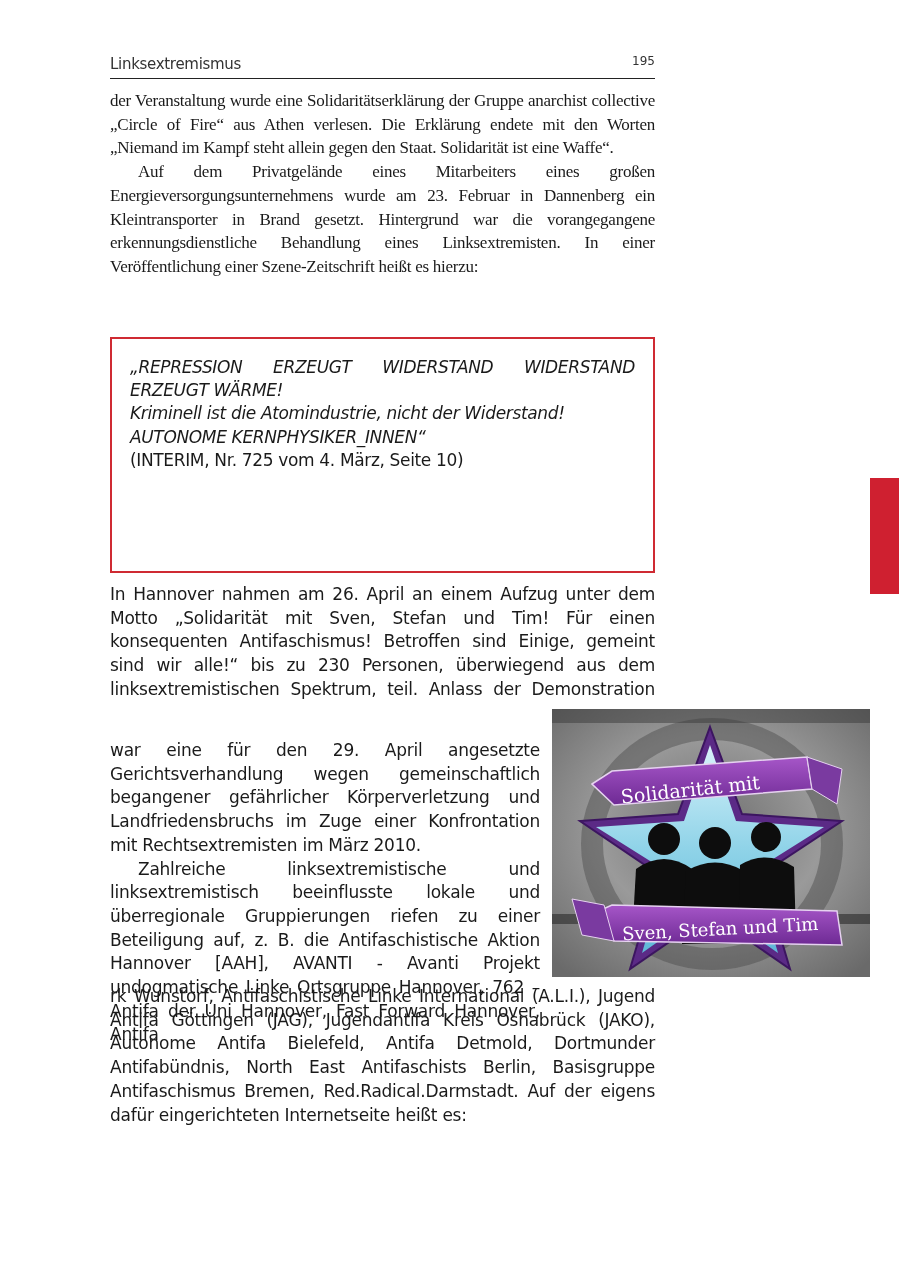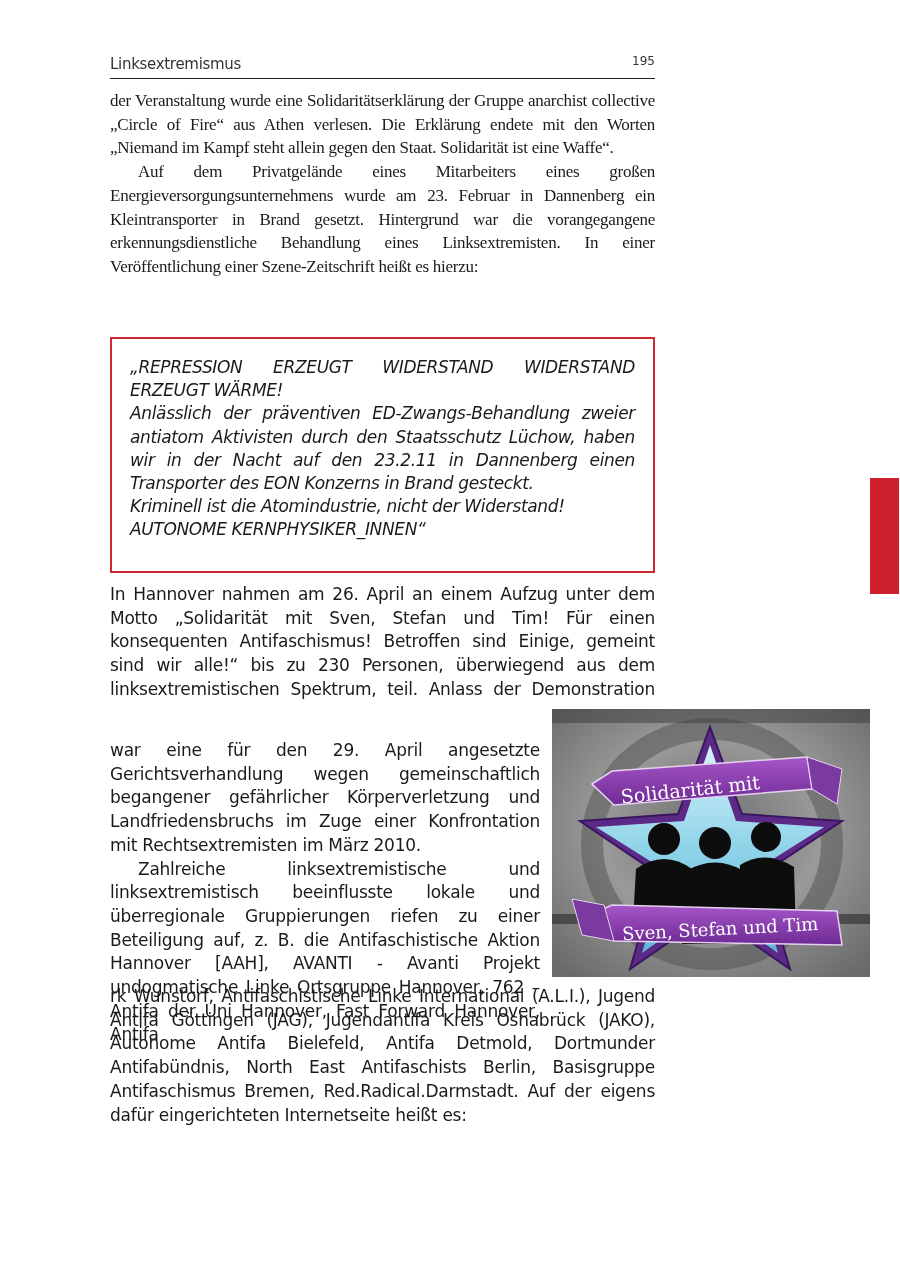--- a/index.html
+++ b/index.html
@@ -47,23 +47,23 @@
   <span class="pageno">195</span>
 </div>
 
 <div class="col" style="top: 89px; font-family: Liberation Serif, serif;">
   <p class="p" style="hyphens:auto;" lang="de">der Veranstaltung wurde eine Solidaritätserklärung der Gruppe anarchist collective „Circle of Fire“ aus Athen verlesen. Die Erklärung endete mit den Worten „Niemand im Kampf steht allein gegen den Staat. Solidarität ist eine Waffe“.</p>
   <p class="p indent" style="hyphens:auto;" lang="de">Auf dem Privatgelände eines Mitarbeiters eines großen Energieversorgungsunternehmens wurde am 23. Februar in Dannenberg ein Kleintransporter in Brand gesetzt. Hintergrund war die vorangegangene erkennungsdienstliche Behandlung eines Linksextremisten. In einer Veröffentlichung einer Szene-Zeitschrift heißt es hierzu:</p>
 </div>
 
 <div class="quote" lang="de" style="hyphens:auto;">
   <p class="it">„REPRESSION ERZEUGT WIDERSTAND WIDERSTAND ERZEUGT WÄRME!</p>
-  <p class="it">Anlässlich der präventiven ED-Zwangs-Behandlung zweier antiatom Aktivisten durch den Staatsschutz Lüchow, haben wir in der Nacht auf den 23.2.11 in Dannenberg einen Transporter des EON Konzerns in Brand gesteckt.</p>
   <p class="it" style="text-align:left;">Kriminell ist die Atomindustrie, nicht der Widerstand!</p>
   <p class="it" style="text-align:left;">AUTONOME KERNPHYSIKER_INNEN“</p>
+  <p class="src">(INTERIM, Nr. 725 vom 4. März, Seite 10)</p>
 </div>
 
 <div class="col" style="top: 583px;" lang="de">
   <p class="p" style="hyphens:auto; text-align-last: justify;">In Hannover nahmen am 26. April an einem Aufzug unter dem Motto „Solidarität mit Sven, Stefan und Tim! Für einen konsequenten Antifaschismus! Betroffen sind Einige, gemeint sind wir alle!“ bis zu 230 Personen, überwiegend aus dem linksextremistischen Spektrum, teil. Anlass der Demonstration</p>
 </div>
 
 <div class="col narrow" style="top: 702px;" lang="de">
   <p class="p" style="hyphens:auto;margin-top:37px;">war eine für den 29. April angesetzte Gerichtsverhandlung wegen gemeinschaftlich begangener gefährlicher Körperverletzung und Landfriedensbruchs im Zuge einer Konfrontation mit Rechtsextremisten im März 2010.</p>
   <p class="p indent" style="hyphens:auto; text-align-last: justify;">Zahlreiche linksextremistische und linksextremistisch beeinflusste lokale und überregionale Gruppierungen riefen zu einer Beteiligung auf, z. B. die Antifaschistische Aktion Hannover [AAH], AVANTI - Avanti Projekt undogmatische Linke Ortsgruppe Hannover, 762 – Antifa der Uni Hannover, Fast Forward Hannover, Antifa</p>
 </div>

